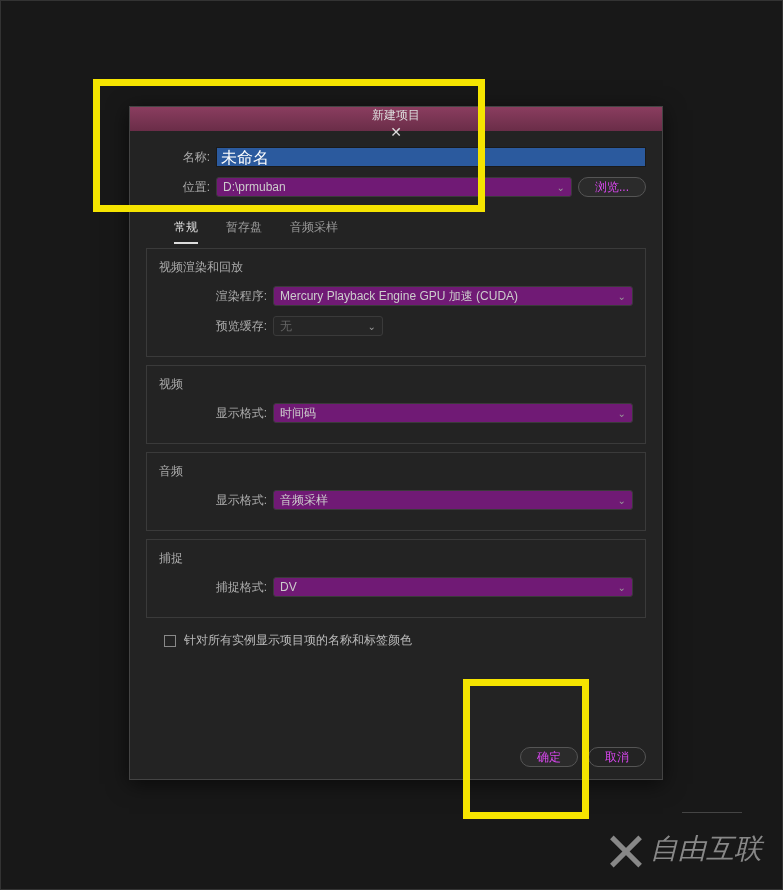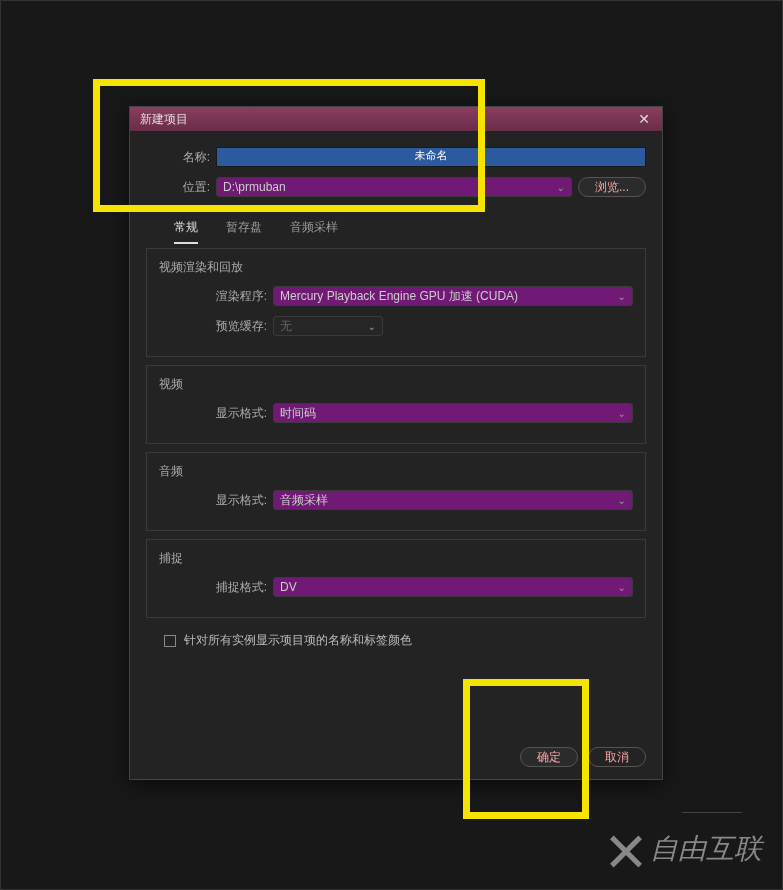--- a/index.html
+++ b/index.html
@@ -57,20 +57,21 @@
     }
     .titlebar {
       height: 24px;
       background: linear-gradient(to bottom, #8a3d5f, #6a2d48);
       display: flex;
       align-items: center;
       justify-content: space-between;
       padding: 0 10px;
       color: #ddd;
       font-size: 12px;
+      flex-direction: column;
     }
     .close-btn {
       cursor: pointer;
       width: 16px;
       height: 16px;
       display: flex;
       align-items: center;
       justify-content: center;
       font-size: 14px;
       color: #ddd;
@@ -100,23 +101,22 @@
       text-align: right;
       color: #aaa;
       flex-shrink: 0;
     }
     .text-input {
       flex: 1;
       height: 20px;
       background: #e8e8e8;
       border: 1px solid #1a1a1a;
       color: #000;
-      font-size: 11px;
+      font-size: 16px;
       padding: 0 4px;
-      text-align: center;
     }
     .text-input.selected {
       background: #2b5a9e;
       color: #fff;
     }
     .select {
       flex: 1;
       height: 20px;
       background: #701a75;
       border: 1px solid #3a3a3a;
@@ -140,21 +140,21 @@
     .chevron {
       font-size: 10px;
       color: #999;
     }
     .pill-btn {
       height: 20px;
       padding: 9px 16px;
       background: #2b2b2b;
       border: 1px solid #555;
       border-radius: 10px;
-      color: #fca5a5;
+      color: #d946ef;
       font-size: 12px;
       display: flex;
       align-items: center;
       cursor: pointer;
     }
     .pill-btn.outline {
       background: transparent;
     }
     .tabs {
       display: flex;

